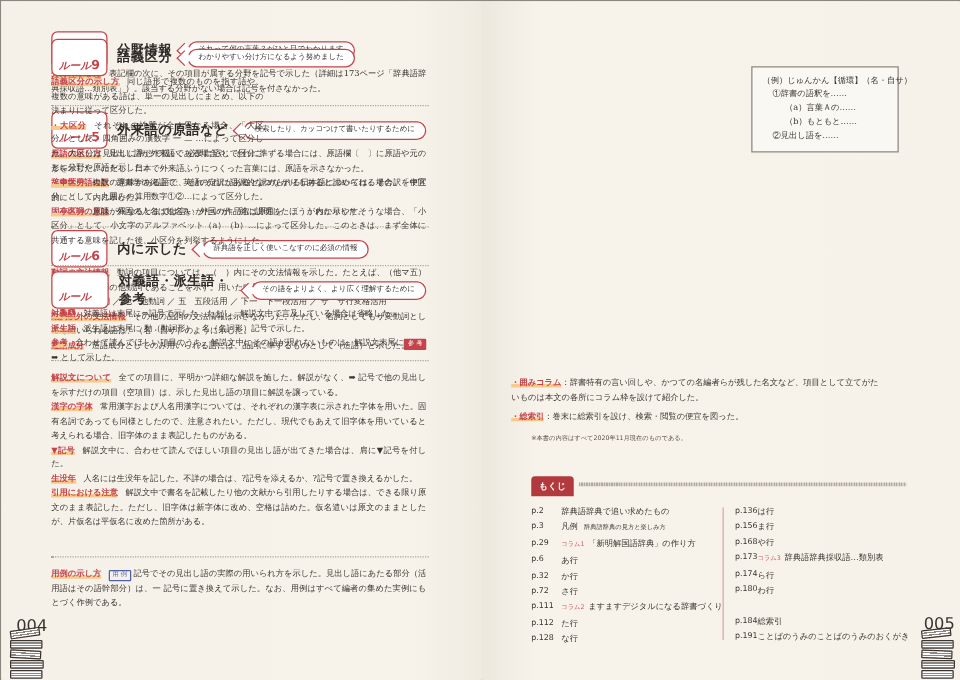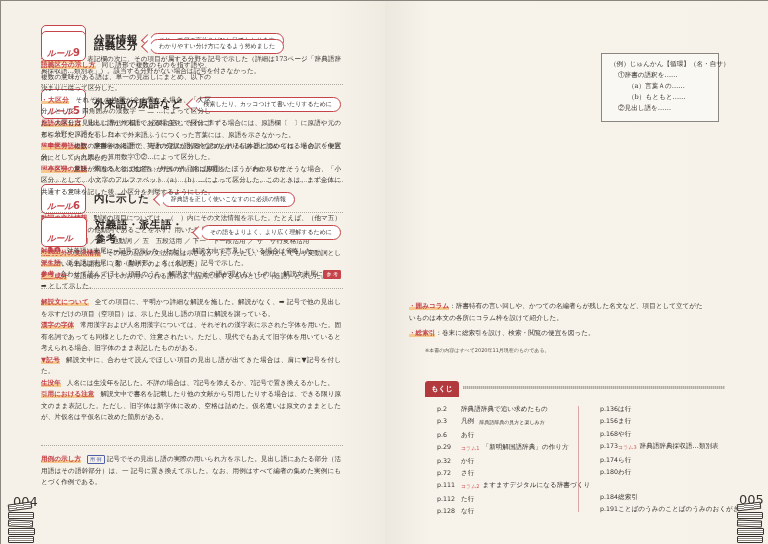--- a/index.html
+++ b/index.html
@@ -30,21 +30,21 @@
   .note .term { font-family: "DejaVu Sans", sans-serif; font-weight: bold; color: #c4444a; background: linear-gradient(to top, #f6c98f 0 35%, transparent 35%); }
   .fine-note { position: absolute; left: 424px; top: 346px; font-size: 5px; color: #5a524c; font-family: "DejaVu Sans", sans-serif; }
 
   .toc-head { position: absolute; left: 424px; top: 380px; width: 300px; height: 16px; }
   .toc-tab { position: absolute; left: 0; top: 0; width: 34px; height: 16px; background: #b23a3e; color: #fff; font-family: "DejaVu Sans", sans-serif; font-size: 7px; font-weight: bold; line-height: 16px; text-align: center; border-radius: 3px 3px 0 0; }
   .toc-bar { position: absolute; left: 38px; top: 5px; right: 0; height: 3px; background: repeating-linear-gradient(to right, #b0aaa2 0 1px, #d7d2c9 1px 2px); }
   .toc-col { position: absolute; top: 402px; font-size: 6.6px; line-height: 12.4px; }
   .toc-col.c1 { left: 424px; width: 160px; }
   .toc-col.c2 { left: 587px; width: 150px; }
   .toc-sep { position: absolute; left: 577px; top: 405px; height: 106px; border-left: 1px solid #d9a8a6; }
-  .toc-item { white-space: nowrap; display: flex; margin-left: 12px; }
+  .toc-item { white-space: nowrap; display: flex; }
   .toc-item .pg { font-family: "DejaVu Sans", sans-serif; color: #3a3430; min-width: 24px; font-size: 6.3px; }
   .toc-col.c2 .toc-item .pg { min-width: 18px; }
   .toc-item .col-tag { color: #d05a5c; font-family: "DejaVu Sans", sans-serif; font-size: 5px; margin-right: 3px; padding-top: 1px; }
   .toc-item .sub { font-size: 5px; margin-left: 5px; padding-top: 1px; }
   .toc-gap { height: 12.4px; }
 
   .page-num { position: absolute; font-family: "DejaVu Sans", sans-serif; font-size: 13px; color: #3a3430; }
   .books { position: absolute; width: 32px; height: 46px; }
   .books div { position: absolute; left: 2px; height: 7px; border: 1px solid #3a3430; background: repeating-linear-gradient(to bottom, #fff 0 1px, #8d8780 1px 2px); border-radius: 1px; }
   .symbol-box { display: inline-block; border: 1px solid #4f5fa8; color: #4f5fa8; font-size: 5px; padding: 0 2px; line-height: 7px; font-family: "DejaVu Sans", sans-serif; border-radius: 1px; }
@@ -160,27 +160,27 @@
     <div class="toc-item">
         <span class="pg">p.2</span>
         <span>辞典語辞典で追い求めたもの</span>
       </div>
     <div class="toc-item">
         <span class="pg">p.3</span>
         <span>凡例</span>
         <span class="sub">辞典語辞典の見方と楽しみ方</span>
       </div>
     <div class="toc-item">
-        <span class="pg">p.6</span>
-        <span>あ行</span>
-      </div>
-    <div class="toc-item">
         <span class="pg">p.29</span>
         <span class="col-tag">コラム1</span>
         <span>「新明解国語辞典」の作り方</span>
+      </div>
+    <div class="toc-item">
+        <span class="pg">p.6</span>
+        <span>あ行</span>
       </div>
     <div class="toc-item">
         <span class="pg">p.32</span>
         <span>か行</span>
       </div>
     <div class="toc-item">
         <span class="pg">p.72</span>
         <span>さ行</span>
       </div>
     <div class="toc-item">

